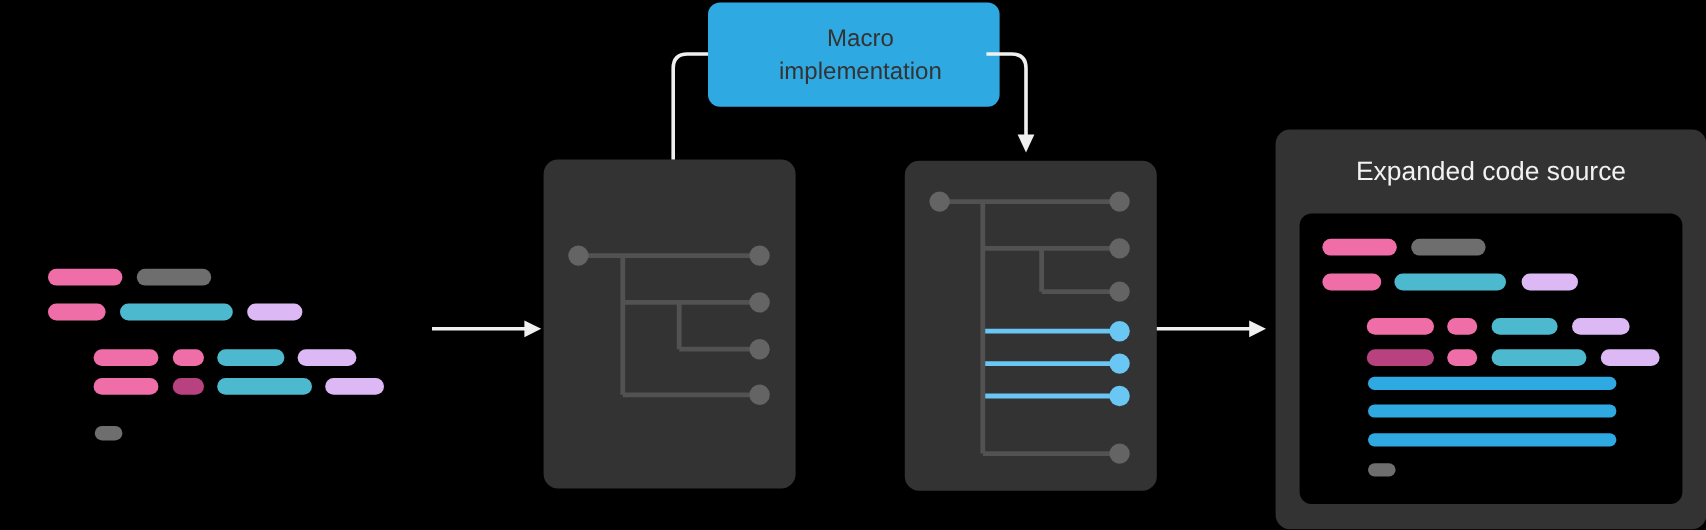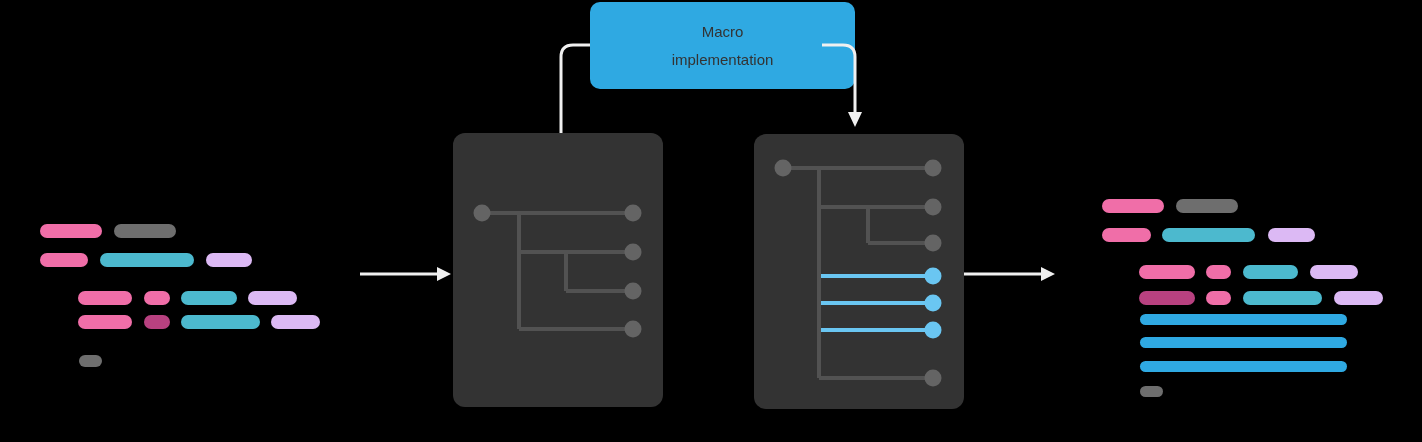--- a/index.html
+++ b/index.html
@@ -30,43 +30,48 @@
   }
   .code-box {
     position: absolute;
     background: var(--code-bg, #000);
     border-radius: 10px;
   }
   #code-box-source   { left: 21px; top: 70px; width: 318px; height: 181px; }
   #code-box-expanded { left: 20px; top: 70px; width: 319px; height: 242px; }
   #macro-box {
     position: absolute;
-    left: 590px; top: 2px; width: 265px; height: 87px;
+    left: 590px; top: 2px; width: 232px; height: 87px;
     background: var(--blue, #2fa9e2);
     border-radius: 10px;
     display: flex; align-items: center; justify-content: center;
     text-align: center;
-    font-size: 15px; line-height: 28px;
+    font-size: 20px; line-height: 28px;
     color: var(--macro-text, #333);
     white-space: pre-line;
+    padding-left: 11px;
   }
   #pill-layer { position: absolute; left: 0; top: 0; width: 100%; height: 100%; }
   .pill { position: absolute; border-radius: 7px; }
   #overlay { position: absolute; left: 0; top: 0; }
 </style>
 </head>
 <body>
 
 <div id="canvas">
 
 
   <div class="panel" id="panel-ast1"></div>
 
   <div class="panel" id="panel-ast2"></div>
 
+  <div class="panel" id="panel-expanded">
+    <div class="panel-title">Expanded code source</div>
+    <div class="code-box" id="code-box-expanded"></div>
+  </div>
 
   <div id="macro-box">Macro
 implementation</div>
 
   <svg id="overlay" width="1422" height="442" viewBox="0 0 1422 442">
       <line x1="482" y1="213" x2="633" y2="213" stroke="#525252" stroke-width="4"></line>
       <line x1="519" y1="213" x2="519" y2="329" stroke="#525252" stroke-width="4"></line>
       <line x1="519" y1="252" x2="633" y2="252" stroke="#525252" stroke-width="4"></line>
       <line x1="566" y1="252" x2="566" y2="291" stroke="#525252" stroke-width="4"></line>
       <line x1="566" y1="291" x2="633" y2="291" stroke="#525252" stroke-width="4"></line>

